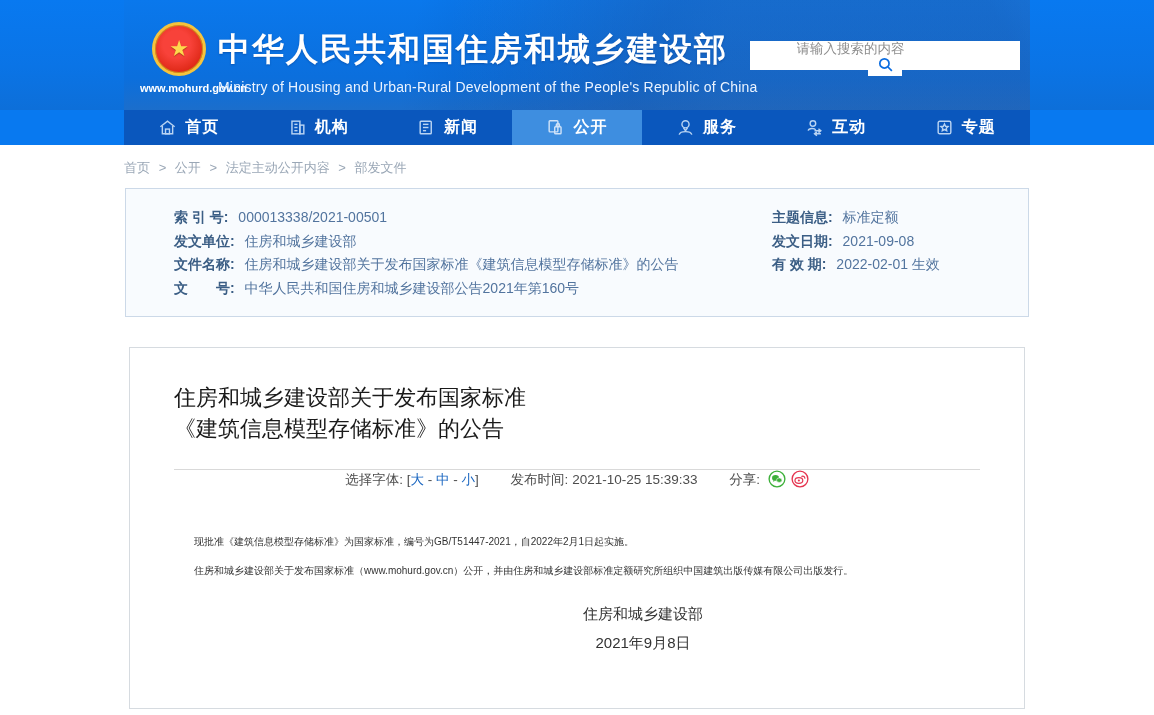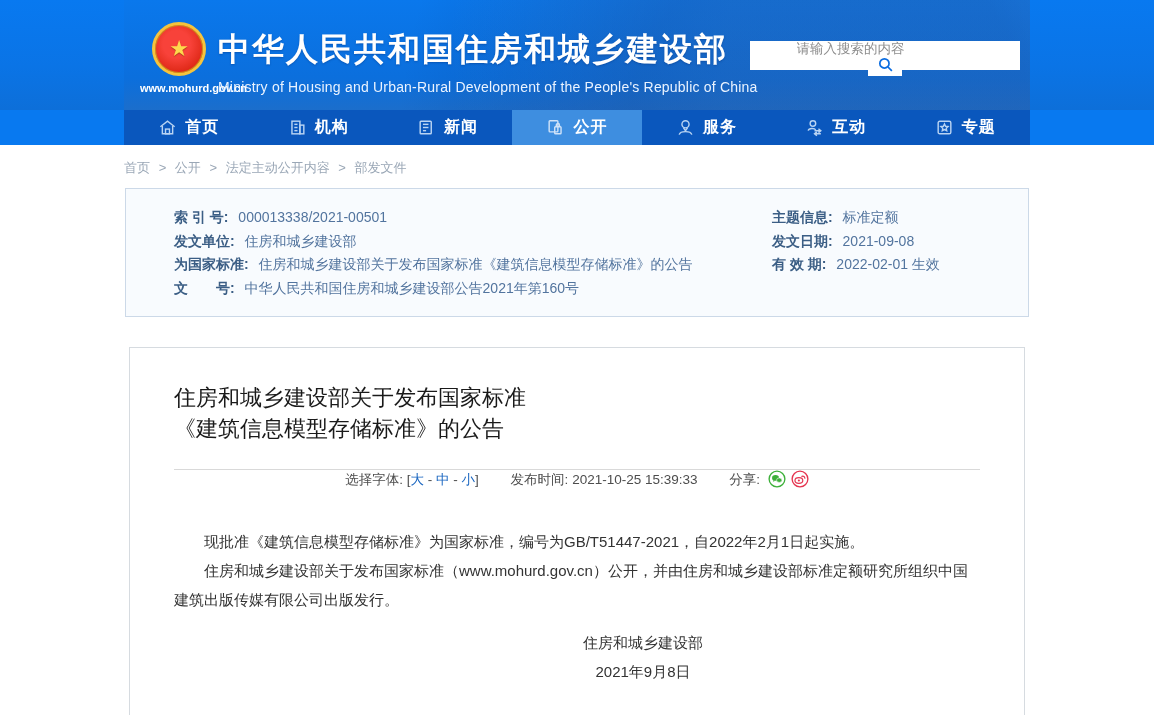--- a/index.html
+++ b/index.html
@@ -59,21 +59,21 @@
   
   .article { width:896px; margin:30px auto 0; border:1px solid #d6dbe0; background:#fff;
     min-height:362px; padding:34px 44px 30px; }
   .article-title { text-align:left; font-size:22px; font-weight:normal; color:#1a1a1a; line-height:31px; }
   .article-divider { border:none; border-top:1px solid #d9d9d9; margin-top:25px; }
   .article-meta { text-align:center; font-size:13.5px; color:#4d4d4d; }
   .article-meta .grp { margin:0 14px; }
   .font-opt { color:#1a66c0; cursor:pointer; }
   .share-icons { display:inline-flex; gap:5px; vertical-align:-4px; margin-left:4px; }
   .share-icons svg { cursor:pointer; }
-  .article-body { margin-top:36px; font-size:15px; line-height:29px; color:#333; }
+  .article-body { margin-top:36px; font-size:10px; line-height:29px; color:#333; }
   .article-body p { text-indent:2em; margin:0; }
   .signature { margin-top:14px; text-align:center; transform:translateX(66px);
     font-size:15px; line-height:29px; color:#333; }
 </style>
 </head>
 <body>
 
 <div class="header">
   <div class="header-inner">
     <div class="brand">
@@ -194,21 +194,21 @@
   <div class="doc-col-left">
     <div class="doc-row">
       <span class="doc-label">索 引 号:</span>
       <span class="doc-value">000013338/2021-00501</span>
     </div>
     <div class="doc-row">
       <span class="doc-label">发文单位:</span>
       <span class="doc-value">住房和城乡建设部</span>
     </div>
     <div class="doc-row">
-      <span class="doc-label">为国家标准:</span>
+      <span class="doc-label">文件名称:</span>
       <span class="doc-value">住房和城乡建设部关于发布国家标准《建筑信息模型存储标准》的公告</span>
     </div>
     <div class="doc-row">
       <span class="doc-label">文　　号:</span>
       <span class="doc-value">中华人民共和国住房和城乡建设部公告2021年第160号</span>
     </div>
   </div>
   <div class="doc-col-right">
     <div class="doc-row">
       <span class="doc-label">主题信息:</span>

